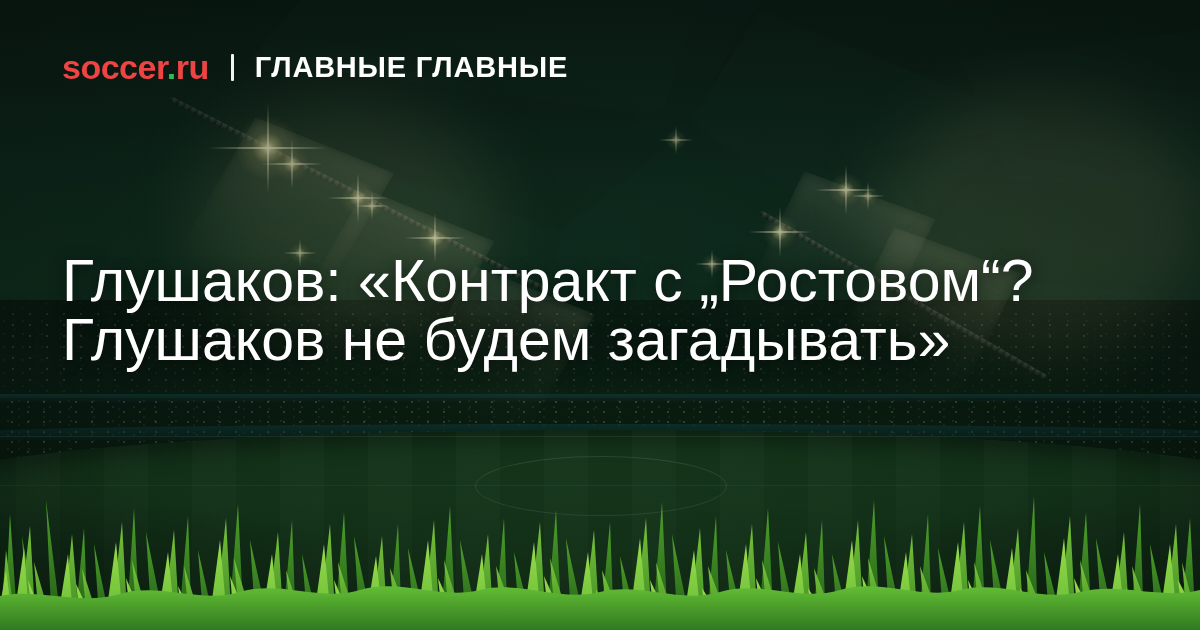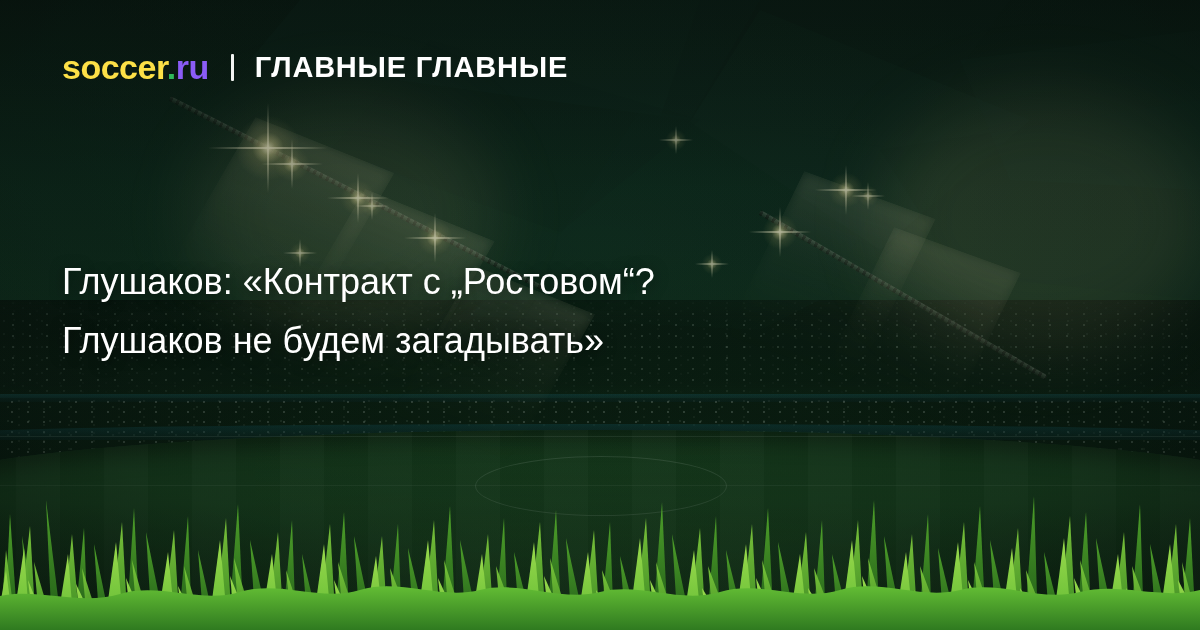--- a/index.html
+++ b/index.html
@@ -202,23 +202,23 @@
     gap: 0;
     z-index: 20;
   }
   .logo {
     font-size: 34px;
     font-weight: bold;
     letter-spacing: -0.5px;
     line-height: 1;
     white-space: nowrap;
   }
-  .logo .lg-green { color: #fde047; }
+  .logo .lg-green { color: #ef4444; }
   .logo .lg-dot   { color: #2fb95a; }
-  .logo .lg-ru    { color: #8b5cf6; }
+  .logo .lg-ru    { color: #ef4444; }
 
   .sep {
     display: inline-block;
     width: 3px;
     height: 27px;
     background: #f2f4f2;
     margin: 0 21px 0 22px;
     border-radius: 1px;
   }
 
@@ -230,21 +230,21 @@
     line-height: 1;
     white-space: nowrap;
   }
 
   .headline {
     position: absolute;
     left: 62px; top: 252px;
     width: 1090px;
     z-index: 20;
     color: #ffffff;
-    font-size: 36px;
+    font-size: 59px;
     font-weight: normal;
     line-height: 59px;
     letter-spacing: 0px;
     text-shadow: 0 2px 14px rgba(0,0,0,.55);
   }
   .headline .ln { display: block; white-space: nowrap; }
 </style>
 </head>
 <body>
 

